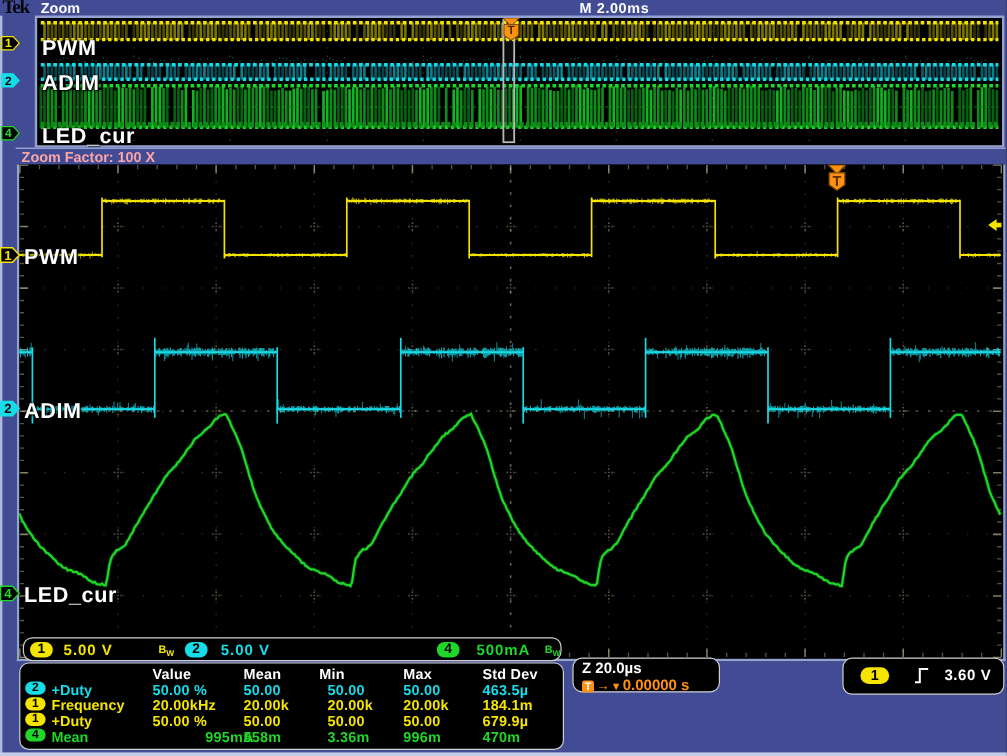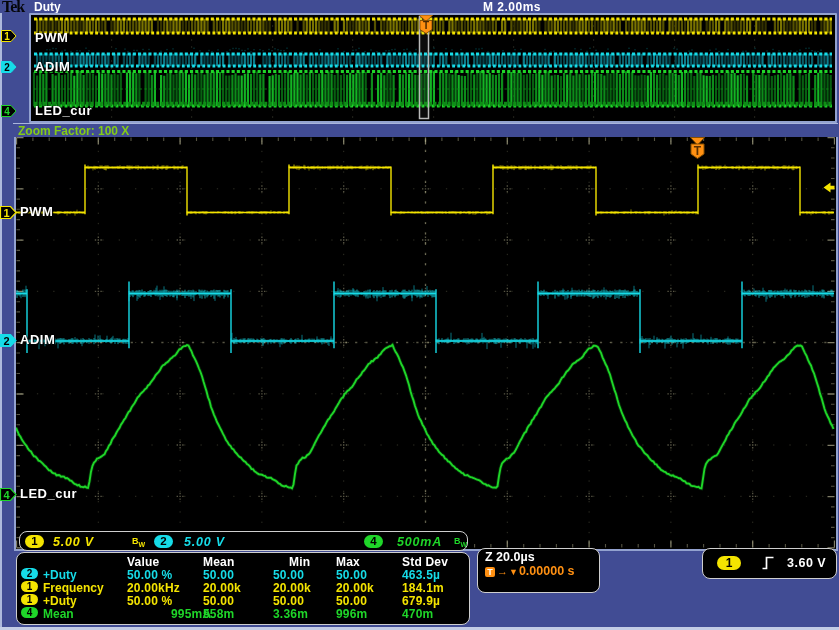--- a/index.html
+++ b/index.html
@@ -12,64 +12,64 @@
   .tek-logo{left:2px;top:-2px;color:#05060a;font-family:"Liberation Serif",serif;
             font-size:16px;font-weight:bold;letter-spacing:-1px;}
   .acq-state{left:34px;top:0px;color:#fff;font-size:12px;}
   .main-timebase{left:483px;top:0px;color:#fff;font-size:12px;letter-spacing:0.5px;}
   
   .ov-win{left:29px;top:13px;width:808px;height:110px;background:#000;
           border:2px solid #93a2cf;border-radius:1px;box-sizing:border-box;}
   .ov-svg{left:0;top:0;}
   
   .zoombar{left:13px;top:123px;width:825px;height:14px;background:#414c94;border-top:1px solid #aab5dd;}
-  .zoombar-label{left:5px;top:0px;color:#84cc16;font-size:12px;}
+  .zoombar-label{left:5px;top:0px;color:#fca5a5;font-size:12px;}
   
   .zm-win{left:14px;top:137px;width:824px;height:414px;background:#000;
           border-left:2px solid #93a2cf;border-right:2px solid #93a2cf;border-bottom:2px solid #93a2cf;box-sizing:border-box;}
   
-  .ch-label{color:#fff;font-size:13px;letter-spacing:0.5px;text-shadow:0 0 3px #000,1px 1px 1px #000;white-space:pre;}
+  .ch-label{color:#fff;font-size:18px;letter-spacing:0.5px;text-shadow:0 0 3px #000,1px 1px 1px #000;white-space:pre;}
   
   .badge-svg{overflow:visible;}
   
   .rbox{background:#000;border:1.5px solid #cfcfcf;border-radius:8px;box-sizing:border-box;color:#fff;}
   .scalebar{left:19px;top:531px;width:449px;height:20px;}
   .scalebar .it{position:absolute;top:0;height:100%;}
   .chip{display:inline-block;color:#000;text-align:center;font-size:11.5px;line-height:12.5px;
         width:19px;height:12px;border-radius:7px;}
-  .scale-txt{position:absolute;top:2.5px;font-size:12.5px;letter-spacing:0.8px;white-space:pre;font-style:italic;}
+  .scale-txt{position:absolute;top:2.5px;font-size:12.5px;letter-spacing:0.8px;white-space:pre;}
   .sb-chip{position:absolute;top:3px;height:13px !important;line-height:13.5px !important;border-radius:7px;}
   .bw{position:absolute;top:4.5px;font-size:9px;line-height:9px;letter-spacing:0;}
   .bw sub{font-size:7px;}
   
   .meas{left:16px;top:552px;width:454px;height:73px;}
   .meas-grid{position:absolute;left:4px;top:1px;right:2px;bottom:0;font-size:12px;}
   .meas-row{position:absolute;left:0;width:100%;height:13px;white-space:nowrap;}
   .meas-cell{position:absolute;top:0;letter-spacing:0.2px;}
   .meas-name{position:absolute;left:22px;top:0;}
   .meas-chip{position:absolute;left:0px;top:0px;}
   
-  .hbox{left:477px;top:548px;width:123px;height:45px;font-size:12.5px;line-height:14px;padding:1px 0 0 7px;}
+  .hbox{left:477px;top:548px;width:123px;height:29px;font-size:12.5px;line-height:14px;padding:1px 0 0 7px;}
   .delay-line{color:#ff9012;white-space:nowrap;letter-spacing:0px;}
   .tchip{display:inline-block;background:#ff9012;color:#fff;width:10px;height:10px;line-height:10px;
          font-size:9px;text-align:center;border-radius:2px;vertical-align:0px;}
   .acqbox{left:607px;top:548px;width:86px;height:31px;font-size:12.5px;line-height:14px;padding:1px 0 0 7px;}
   .trigbox{left:702px;top:548px;width:135px;height:31px;font-size:12.5px;}
   .datebox{left:744px;top:595px;width:93px;height:31px;font-size:12.5px;line-height:14px;text-align:left;padding:1px 0 0 5px;}
 </style>
 </head>
 <body>
 
 <div class="screen">
   <div class="abs" style="left:0;top:13px;width:2px;height:617px;background:#aeb9dc;"></div>
   <div class="abs" style="left:0;top:627px;width:839px;height:3px;background:#c3cce5;"></div>
 
   <div class="abs topbar">
     <span class="abs tek-logo">Tek</span>
-    <span class="abs acq-state">Duty</span>
+    <span class="abs acq-state">Zoom</span>
     <span class="abs main-timebase">M 2.00ms</span>
   </div>
 
   <div class="abs ov-win">
     <svg id="ov-svg" class="abs ov-svg" width="804" height="106">
         <path d="M80 4h1.2M80 11h1.2M80 18h1.2M80 25h1.2M80 32h1.2M80 39h1.2M80 46h1.2M80 53h1.2M80 60h1.2M80 67h1.2M80 74h1.2M80 81h1.2M80 88h1.2M80 95h1.2M80 102h1.2" stroke="rgba(170,170,135,0.35)" stroke-width="1"></path>
         <path d="M160 4h1.2M160 11h1.2M160 18h1.2M160 25h1.2M160 32h1.2M160 39h1.2M160 46h1.2M160 53h1.2M160 60h1.2M160 67h1.2M160 74h1.2M160 81h1.2M160 88h1.2M160 95h1.2M160 102h1.2" stroke="rgba(170,170,135,0.35)" stroke-width="1"></path>
         <path d="M241 4h1.2M241 11h1.2M241 18h1.2M241 25h1.2M241 32h1.2M241 39h1.2M241 46h1.2M241 53h1.2M241 60h1.2M241 67h1.2M241 74h1.2M241 81h1.2M241 88h1.2M241 95h1.2M241 102h1.2" stroke="rgba(170,170,135,0.35)" stroke-width="1"></path>
         <path d="M321 4h1.2M321 11h1.2M321 18h1.2M321 25h1.2M321 32h1.2M321 39h1.2M321 46h1.2M321 53h1.2M321 60h1.2M321 67h1.2M321 74h1.2M321 81h1.2M321 88h1.2M321 95h1.2M321 102h1.2" stroke="rgba(170,170,135,0.35)" stroke-width="1"></path>
         <path d="M402 4h1.2M402 11h1.2M402 18h1.2M402 25h1.2M402 32h1.2M402 39h1.2M402 46h1.2M402 53h1.2M402 60h1.2M402 67h1.2M402 74h1.2M402 81h1.2M402 88h1.2M402 95h1.2M402 102h1.2" stroke="rgba(170,170,135,0.35)" stroke-width="1"></path>
@@ -193,21 +193,21 @@
         <span class="scale-txt" style="color: rgb(31, 214, 41); left: 377px;">500mA</span>
         <span class="bw" style="color: rgb(31, 214, 41); left: 434px;"><span>B</span><sub>W</sub></span>
       </span>
     </div>
 
   <div class="abs rbox meas">
     <div class="meas-grid" id="meas-grid">
         <div class="meas-row" style="top: 1px; color: rgb(255, 255, 255);">
           <span class="meas-cell" style="left: 106px;">Value</span>
           <span class="meas-cell" style="left: 182px;">Mean</span>
-          <span class="meas-cell" style="left: 268px;">Min</span>
+          <span class="meas-cell" style="left: 245px;">Min</span>
           <span class="meas-cell" style="left: 315px;">Max</span>
           <span class="meas-cell" style="left: 381px;">Std Dev</span>
         </div>
         <div class="meas-row" style="top: 14px; color: rgb(22, 220, 232);">
           <span class="chip meas-chip" style="background: rgb(22, 220, 232); width: 17px; height: 11px; font-size: 10px; line-height: 11px;">2</span>
           <span class="meas-name">+Duty</span>
           <span class="meas-cell" style="left: 106px;">50.00 %</span>
           <span class="meas-cell" style="left: 182px;">50.00</span>
           <span class="meas-cell" style="left: 252px;">50.00</span>
           <span class="meas-cell" style="left: 315px;">50.00</span>

